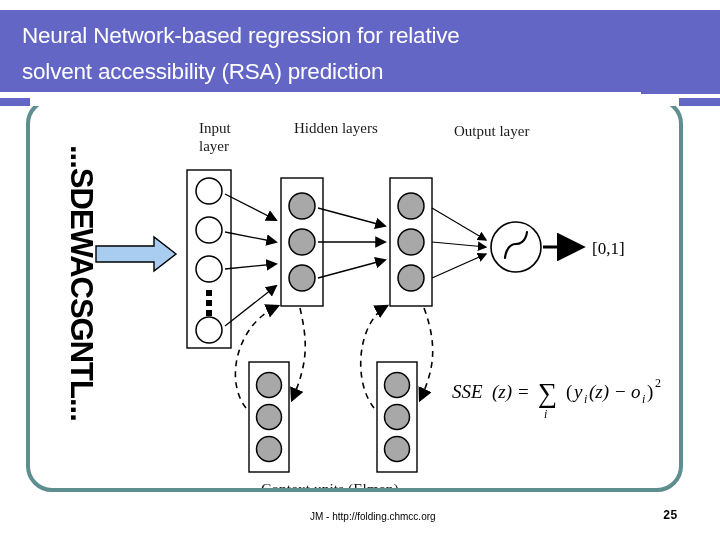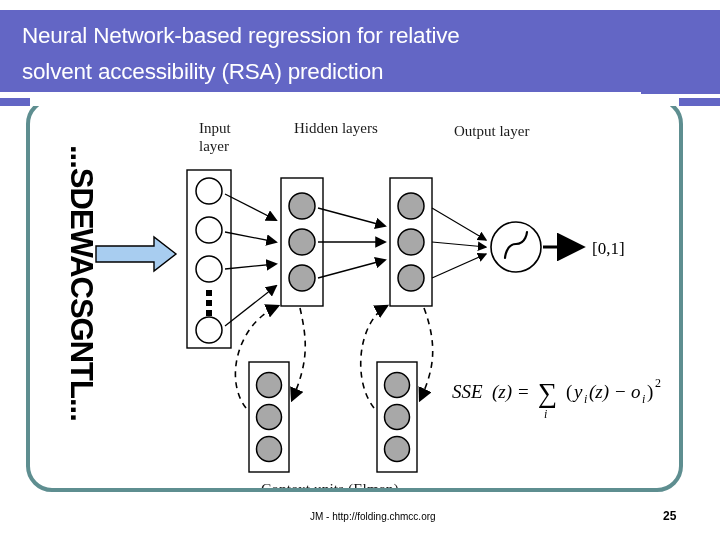--- a/index.html
+++ b/index.html
@@ -72,21 +72,21 @@
   
   #footer-url{
     position:absolute; left:289px; top:511px;
     font-size:10px; color:#000000;
     font-family:"Liberation Sans", sans-serif;
     margin-left:21px;
   }
   #footer-page{
     position:absolute; left:663px; top:509px;
     font-size:12px; font-weight:bold; color:#000000;
-    font-family:Liberation Sans, sans-serif;
+    font-family:Liberation Mono, monospace;
   }
 
   .serif{ font-family:"Liberation Serif", serif; }
 </style>
 </head>
 <body>
 
 <div id="title-banner"></div>
 <div id="title-text">Neural Network-based regression for relative
 solvent accessibility (RSA) prediction</div>

